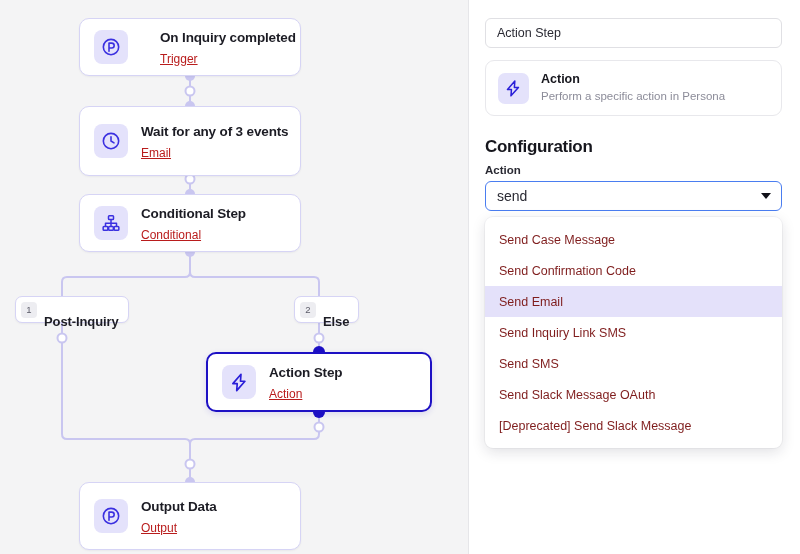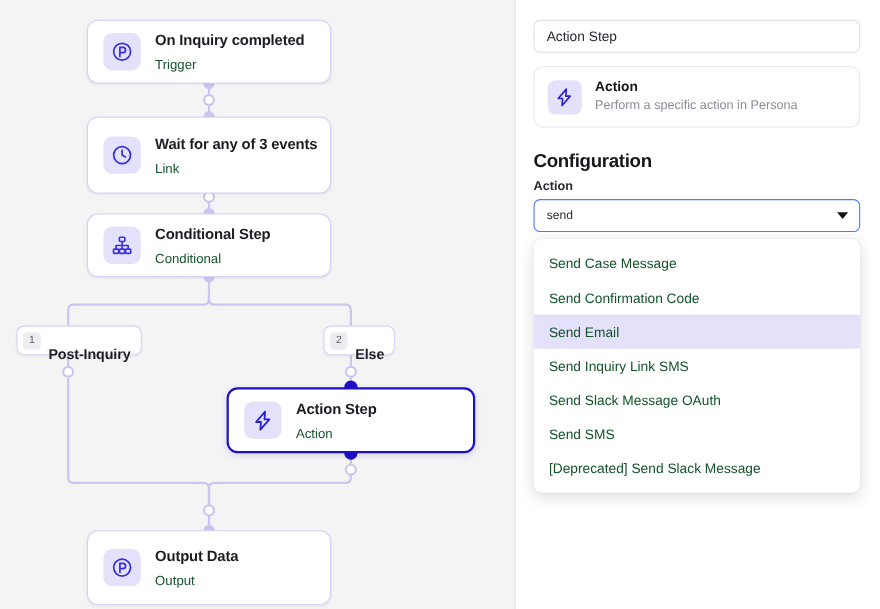--- a/index.html
+++ b/index.html
@@ -83,24 +83,25 @@
   .node-title {
     font-size: 13.5px;
     font-weight: bold;
     color: #1c1c24;
     line-height: 16px;
     letter-spacing: -.15px;
     white-space: nowrap;
   }
   .node-sub {
     font-size: 12px;
-    color: #14532d;
+    color: #b91c1c;
     line-height: 15px;
     margin-top: 6px;
     white-space: nowrap;
+    text-decoration: underline;
   }
 
   
   .branch-chip {
     position: absolute;
     box-sizing: border-box;
     height: 27px;
     background: #ffffff;
     border: 1px solid #d6d4f5;
     border-radius: 7px;
@@ -206,21 +207,21 @@
   .select-box {
     box-sizing: border-box;
     height: 30px;
     border: 1px solid #4a7df0;
     border-radius: 6px;
     background: #fff;
     display: flex;
     align-items: center;
     justify-content: space-between;
     padding: 0 10px 0 11px;
-    font-size: 11px;
+    font-size: 14px;
     color: #2a2a33;
   }
   .caret {
     width: 0;
     height: 0;
     border-left: 5px solid transparent;
     border-right: 5px solid transparent;
     border-top: 6px solid #111118;
   }
 
@@ -232,21 +233,21 @@
     box-shadow: 0 4px 14px rgba(20,20,45,.13), 0 0 0 1px rgba(20,20,45,.04);
     padding: 7px 0 7px 0;
     overflow: hidden;
   }
   .dd-item {
     height: 31px;
     display: flex;
     align-items: center;
     padding: 0 14px;
     font-size: 12.5px;
-    color: #14532d;
+    color: #7f1d1d;
     text-align: center;
   }
   .dd-item.active { background: #e4e1fa; }
 </style>
 </head>
 <body>
 
 <div id="app">
 
   <div class="canvas">
@@ -286,21 +287,21 @@
         <circle cx="319" cy="427" r="4.5"></circle>
         <circle cx="190" cy="464" r="4.5"></circle>
       </g>
 
       <g fill="#1d10c4">
         <circle cx="319" cy="352" r="6"></circle>
         <circle cx="319" cy="412" r="6"></circle>
       </g>
     </svg>
 
-    <div class="node" style="left:79px; top:18px; width:222px; height:58px;">
+    <div class="node" style="left:79px; top:18px; width:222px; height:58px;gap:19px;">
       <span class="node-icon">
         <svg width="20" height="20" viewBox="0 0 24 24" aria-hidden="true">
           <circle cx="12" cy="12" r="9.2" fill="none" stroke="#3b30e0" stroke-width="1.9"></circle>
           <path d="M9.6 17.2V7.3h3.3a2.9 2.9 0 0 1 0 5.8H9.6" fill="none" stroke="#3b30e0" stroke-width="1.9" stroke-linecap="round" stroke-linejoin="round"></path>
         </svg>
       </span>
       <span class="node-text">
         <span class="node-title">On Inquiry completed</span>
         <span class="node-sub" style="display:block">Trigger</span>
       </span>
@@ -308,21 +309,21 @@
 
     <div class="node" style="left:79px; top:106px; width:222px; height:70px;">
       <span class="node-icon">
         <svg width="20" height="20" viewBox="0 0 24 24" aria-hidden="true">
           <circle cx="12" cy="12" r="9.2" fill="none" stroke="#3b30e0" stroke-width="1.9"></circle>
           <path d="M12 6.8V12l3.6 2.2" fill="none" stroke="#3b30e0" stroke-width="1.9" stroke-linecap="round" stroke-linejoin="round"></path>
         </svg>
       </span>
       <span class="node-text">
         <span class="node-title">Wait for any of 3 events</span>
-        <span class="node-sub" style="display:block">Link</span>
+        <span class="node-sub" style="display:block">Email</span>
       </span>
     </div>
 
     <div class="node" style="left:79px; top:194px; width:222px; height:58px;">
       <span class="node-icon">
         <svg width="20" height="20" viewBox="0 0 24 24" aria-hidden="true">
           <g fill="none" stroke="#3b30e0" stroke-width="1.8" stroke-linejoin="round">
             <rect x="9" y="3.2" width="6" height="4.6" rx="1"></rect>
             <rect x="2.6" y="16.2" width="5.6" height="4.6" rx="1"></rect>
             <rect x="9.2" y="16.2" width="5.6" height="4.6" rx="1"></rect>
@@ -399,19 +400,19 @@
     <div class="select-box">
       <span>send</span>
       <span class="caret"></span>
     </div>
 
     <div class="dropdown">
       <div class="dd-item">Send Case Message</div>
       <div class="dd-item">Send Confirmation Code</div>
       <div class="dd-item active">Send Email</div>
       <div class="dd-item">Send Inquiry Link SMS</div>
+      <div class="dd-item">Send SMS</div>
       <div class="dd-item">Send Slack Message OAuth</div>
-      <div class="dd-item">Send SMS</div>
       <div class="dd-item">[Deprecated] Send Slack Message</div>
     </div>
 
   </div>
 </div>
 
 </body></html>

